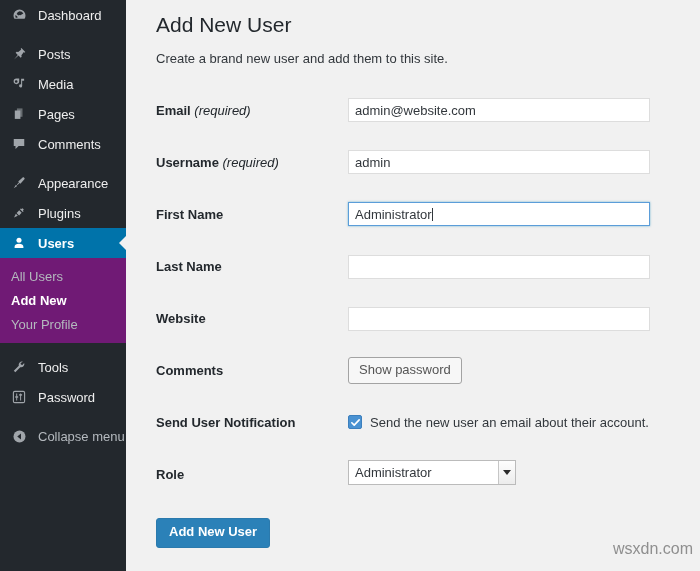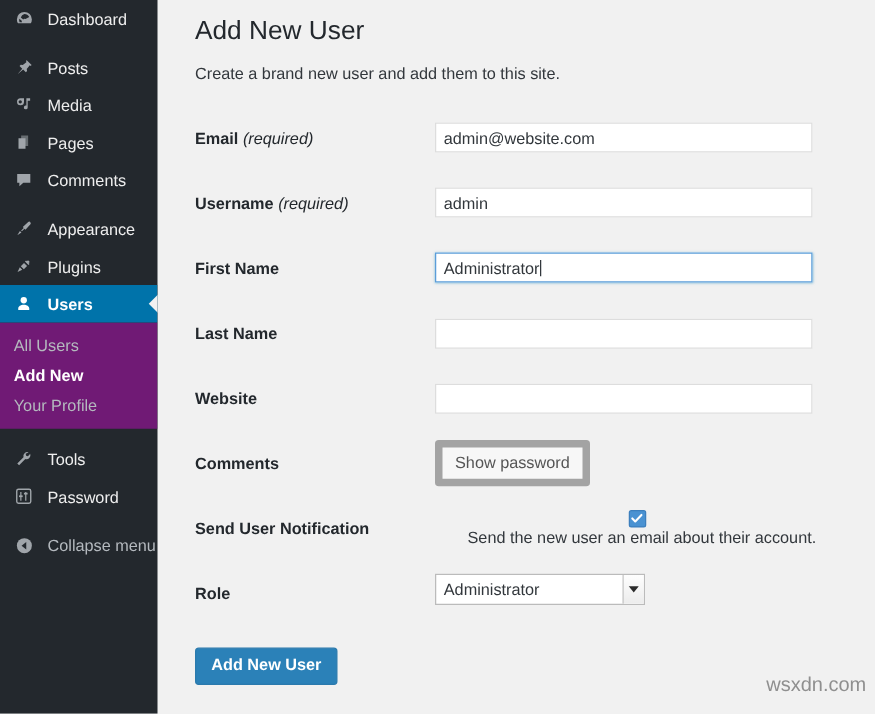--- a/index.html
+++ b/index.html
@@ -142,30 +142,30 @@
   }
   .fakeinput {
     display: inline-flex;
     align-items: center;
     white-space: nowrap;
     overflow: hidden;
   }
   .btn-secondary {
     display: inline-block;
     background: #f7f7f7;
-    border: 6px solid #a3a3a3;
+    border: 1px solid #a3a3a3;
     border-radius: 3px;
     color: #555;
     font-size: 13px;
     padding: 4px 10px 5px 10px;
     line-height: 1.2;
     cursor: pointer;
     font-family: "Liberation Sans", sans-serif;
   }
-  .check-row { display: flex; align-items: center; flex-direction: column; }
+  .check-row { display: flex; align-items: center; }
   .chk {
     width: 14px; height: 14px;
     background: #4a92d2;
     border: 1px solid #3c7fbd;
     border-radius: 2px;
     display: inline-flex;
     align-items: center;
     justify-content: center;
     flex: 0 0 14px;
     cursor: pointer;

